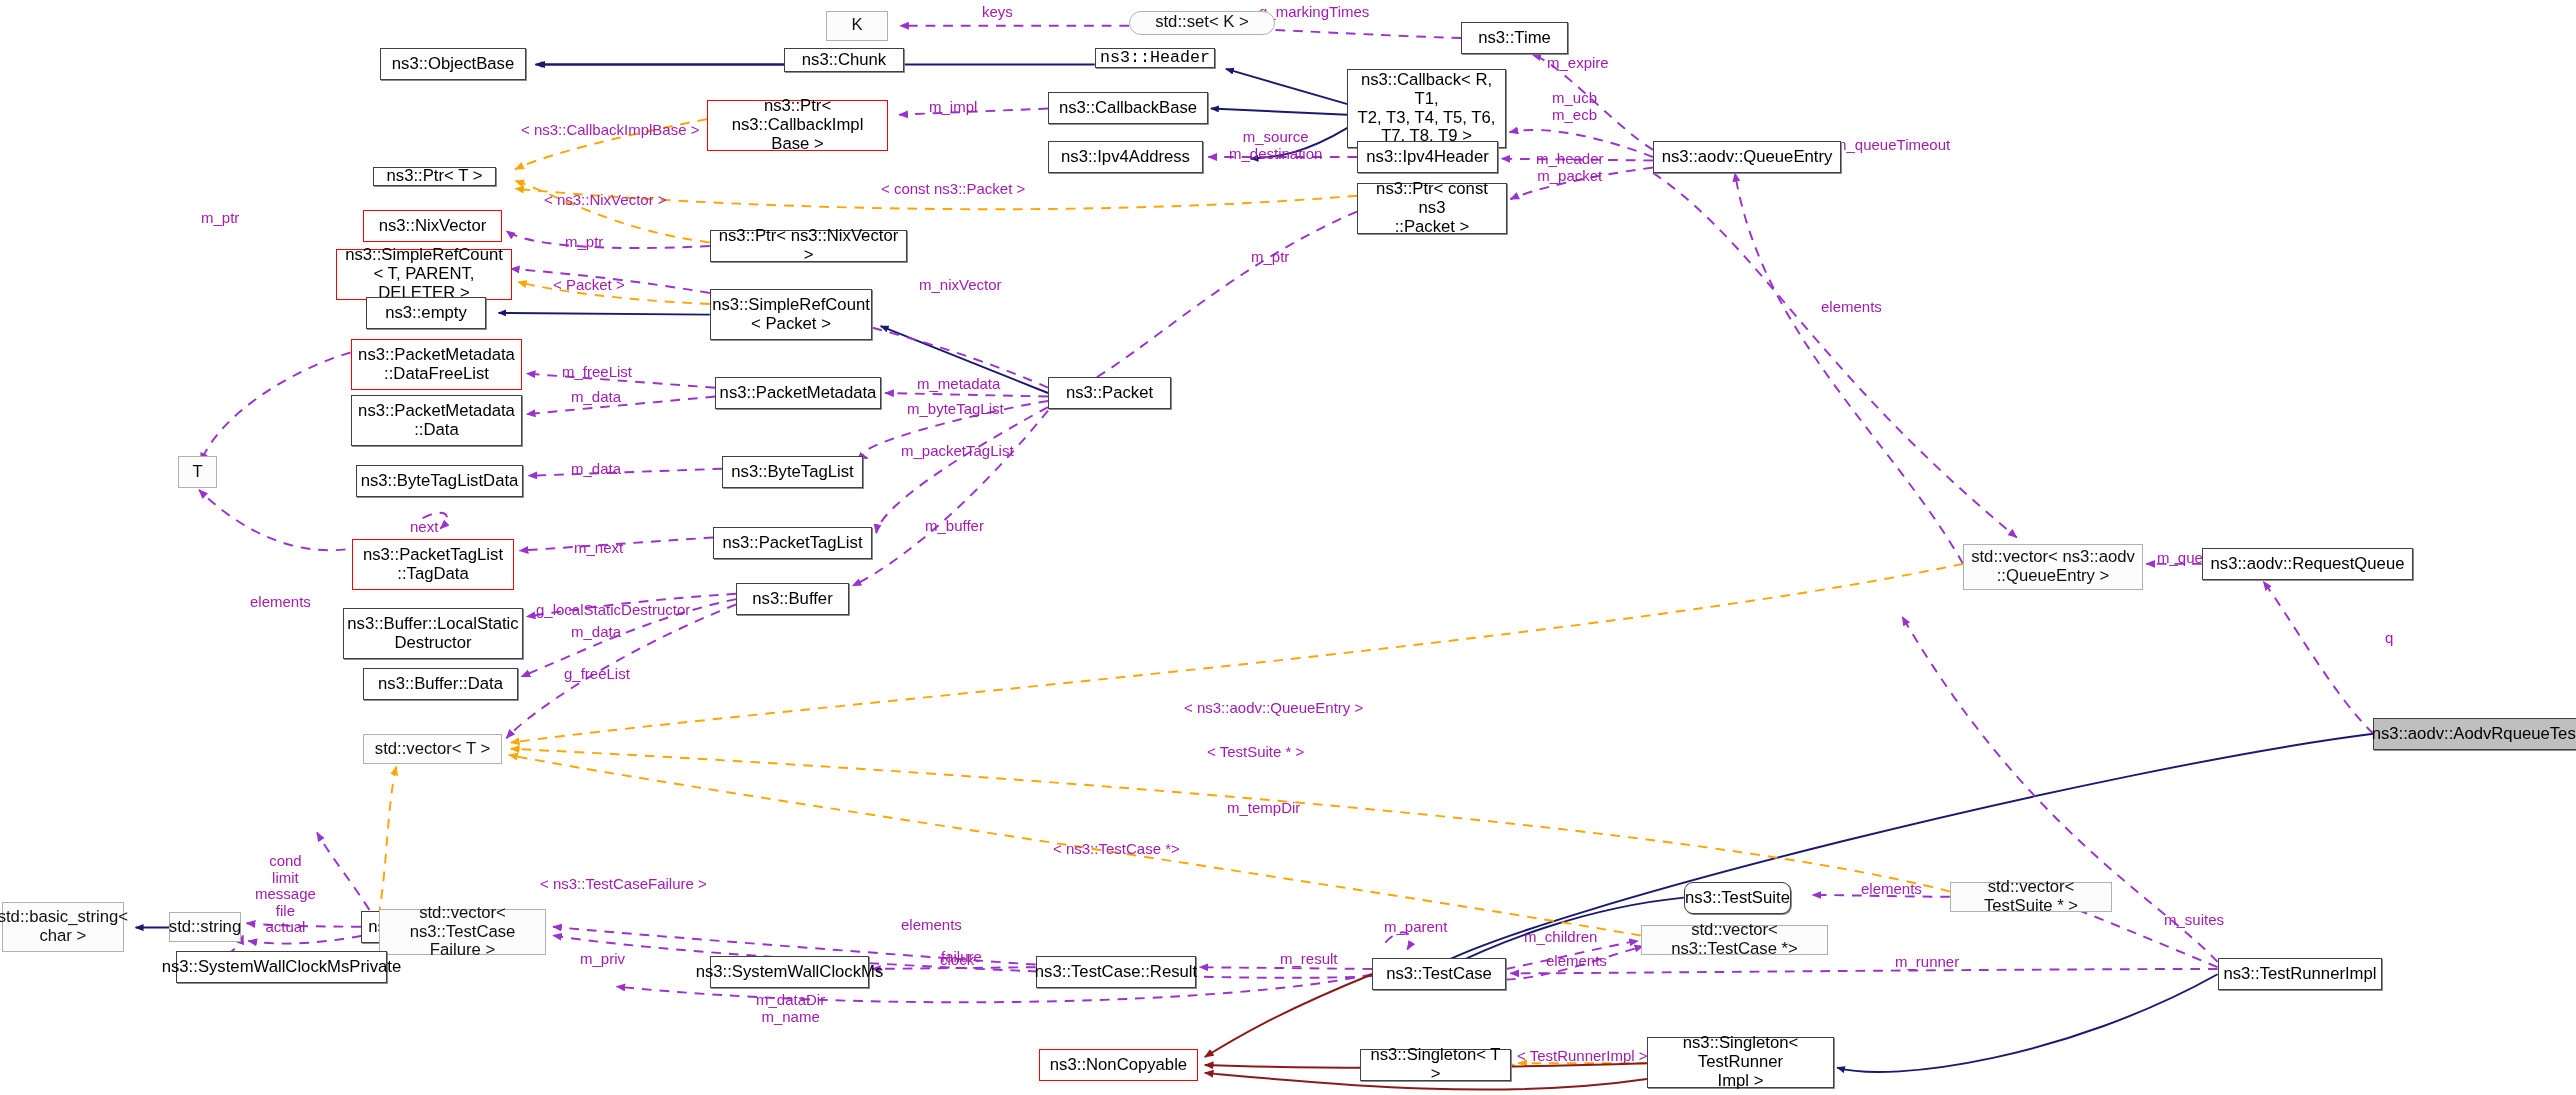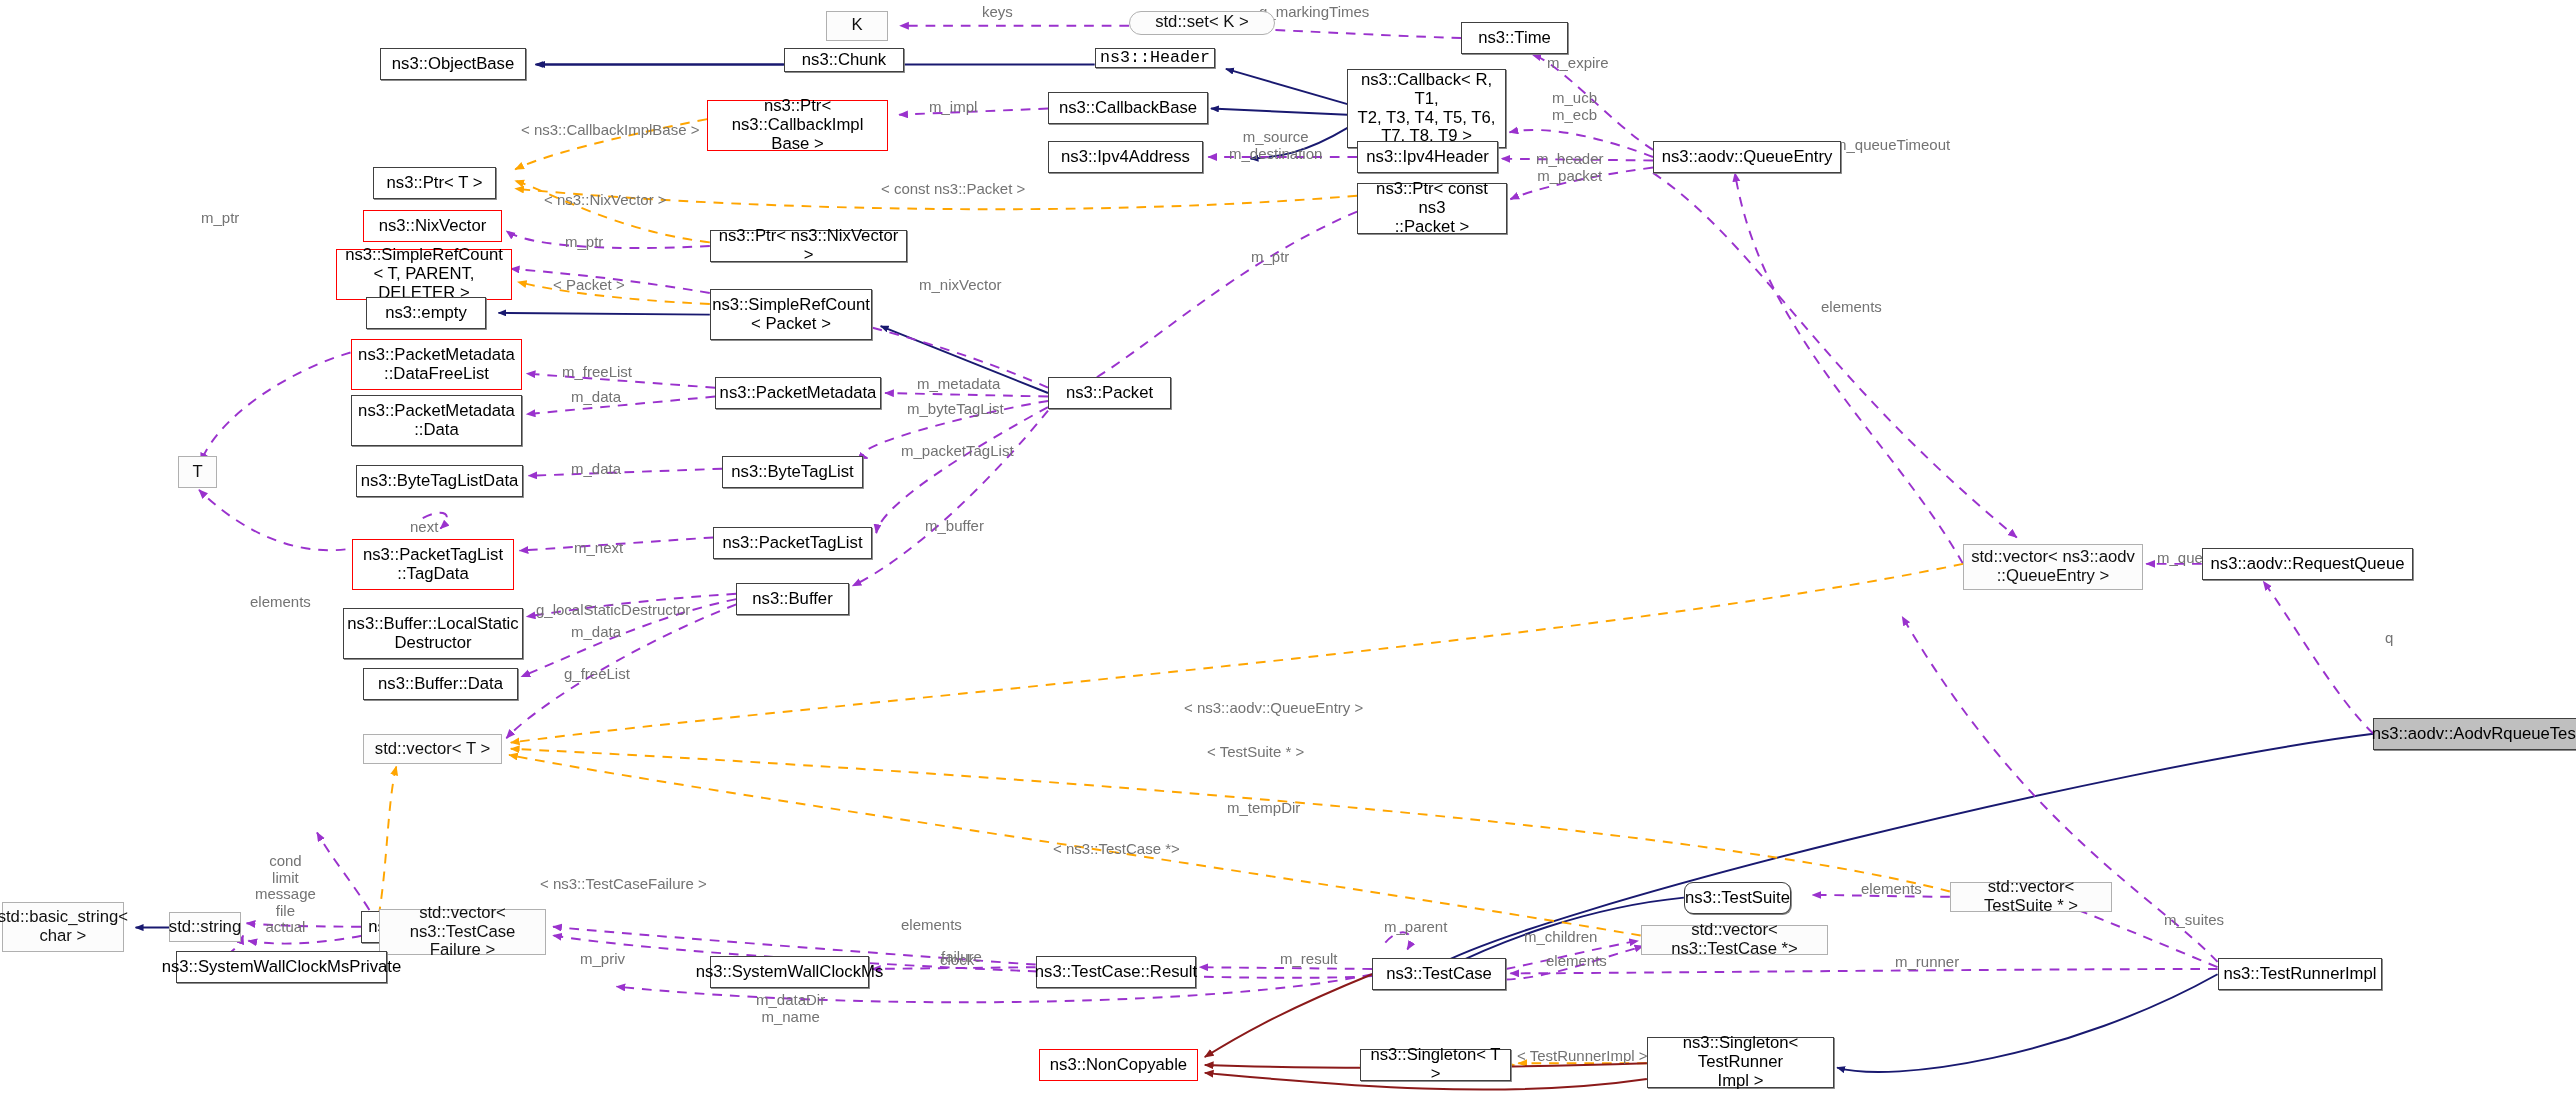--- a/index.html
+++ b/index.html
@@ -27,21 +27,21 @@
   }
   
   .n-solid  { border:1.8px solid #404040; box-shadow:0.9px 0.9px 0 0 #808080; }
   .n-red    { border:1.8px solid #ff0000; background:#ffffff; }
   .n-grey   { border:0.9px solid #b0b0b0; background:#fcfcfc; color:#101010;}
   .n-this   { border:1.8px solid #404040; background:#bfbfbf; box-shadow:0.9px 0.9px 0 0 #808080;}
 
   .elabel{
     position:absolute;
     font-size:15px;
-    color:#737373;
+    color:#a21caf;
     white-space:pre-line;
     line-height:1.1;
     text-align:center;
     z-index:4;
   }
 </style>
 </head>
 <body>
 
 <div id="canvas">
@@ -153,21 +153,21 @@
       <div class="node n-solid" style="left: 1095px; top: 48px; width: 120px; height: 20px; font-family: Liberation Mono, monospace;">ns3::Header</div>
       <div class="node n-solid" style="left: 1347px; top: 69px; width: 159px; height: 79px;">ns3::Callback&lt; R, T1,
 T2, T3, T4, T5, T6,
 T7, T8, T9 &gt;</div>
       <div class="node n-red" style="left: 707px; top: 100px; width: 181px; height: 51px;">ns3::Ptr&lt; ns3::CallbackImpl
 Base &gt;</div>
       <div class="node n-solid" style="left: 1048px; top: 92px; width: 160px; height: 32px;">ns3::CallbackBase</div>
       <div class="node n-solid" style="left: 1048px; top: 141px; width: 155px; height: 32px;">ns3::Ipv4Address</div>
       <div class="node n-solid" style="left: 1357px; top: 141px; width: 141px; height: 32px;">ns3::Ipv4Header</div>
       <div class="node n-solid" style="left: 1653px; top: 141px; width: 188px; height: 32px;">ns3::aodv::QueueEntry</div>
-      <div class="node n-solid" style="left: 373px; top: 167px; width: 123px; height: 32px;">ns3::Ptr&lt; T &gt;</div>
+      <div class="node n-solid" style="left: 373px; top: 167px; width: 123px; height: 19px;">ns3::Ptr&lt; T &gt;</div>
       <div class="node n-red" style="left: 363px; top: 210px; width: 139px; height: 32px;">ns3::NixVector</div>
       <div class="node n-solid" style="left: 710px; top: 230px; width: 197px; height: 32px;">ns3::Ptr&lt; ns3::NixVector &gt;</div>
       <div class="node n-solid" style="left: 1357px; top: 183px; width: 150px; height: 51px;">ns3::Ptr&lt; const ns3
 ::Packet &gt;</div>
       <div class="node n-red" style="left: 336px; top: 249px; width: 176px; height: 51px;">ns3::SimpleRefCount
 &lt; T, PARENT, DELETER &gt;</div>
       <div class="node n-solid" style="left: 366px; top: 297px; width: 120px; height: 32px;">ns3::empty</div>
       <div class="node n-solid" style="left: 710px; top: 289px; width: 162px; height: 51px;">ns3::SimpleRefCount
 &lt; Packet &gt;</div>
       <div class="node n-red" style="left: 351px; top: 339px; width: 171px; height: 51px;">ns3::PacketMetadata

